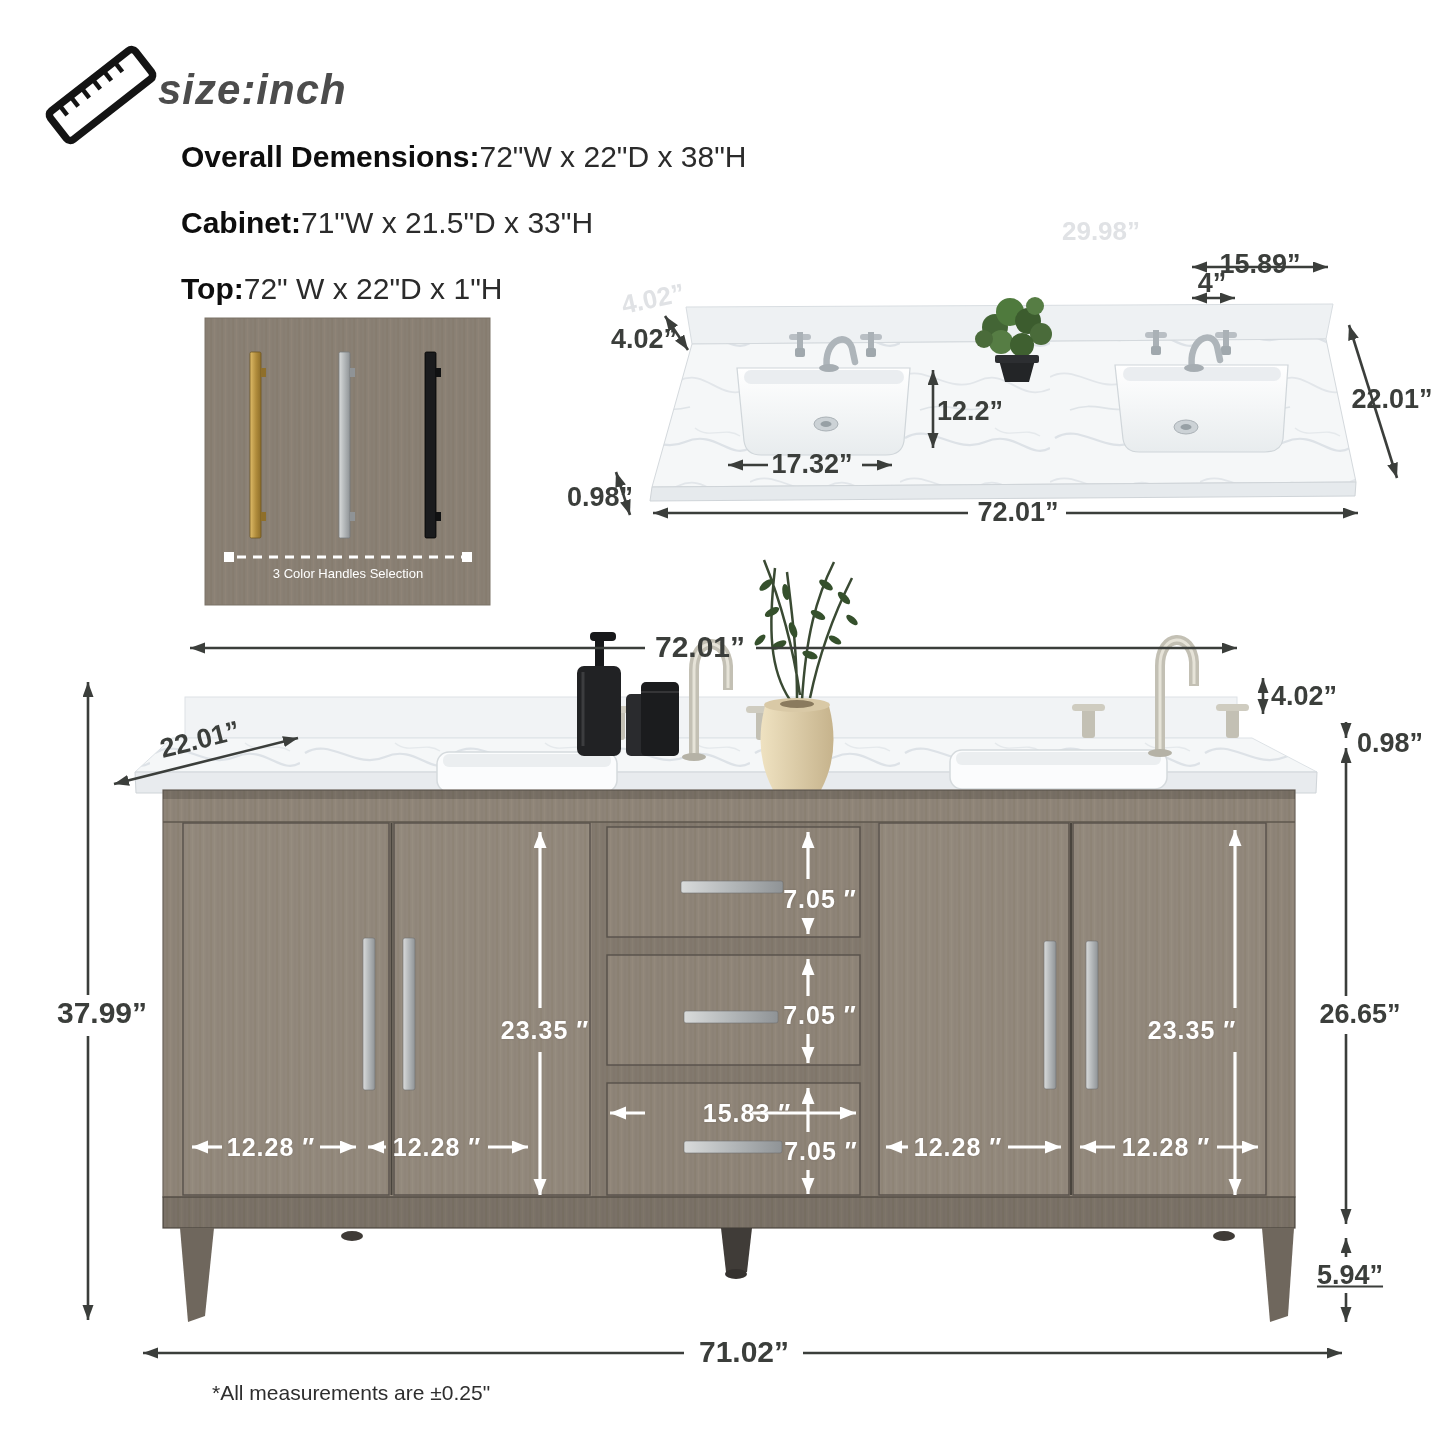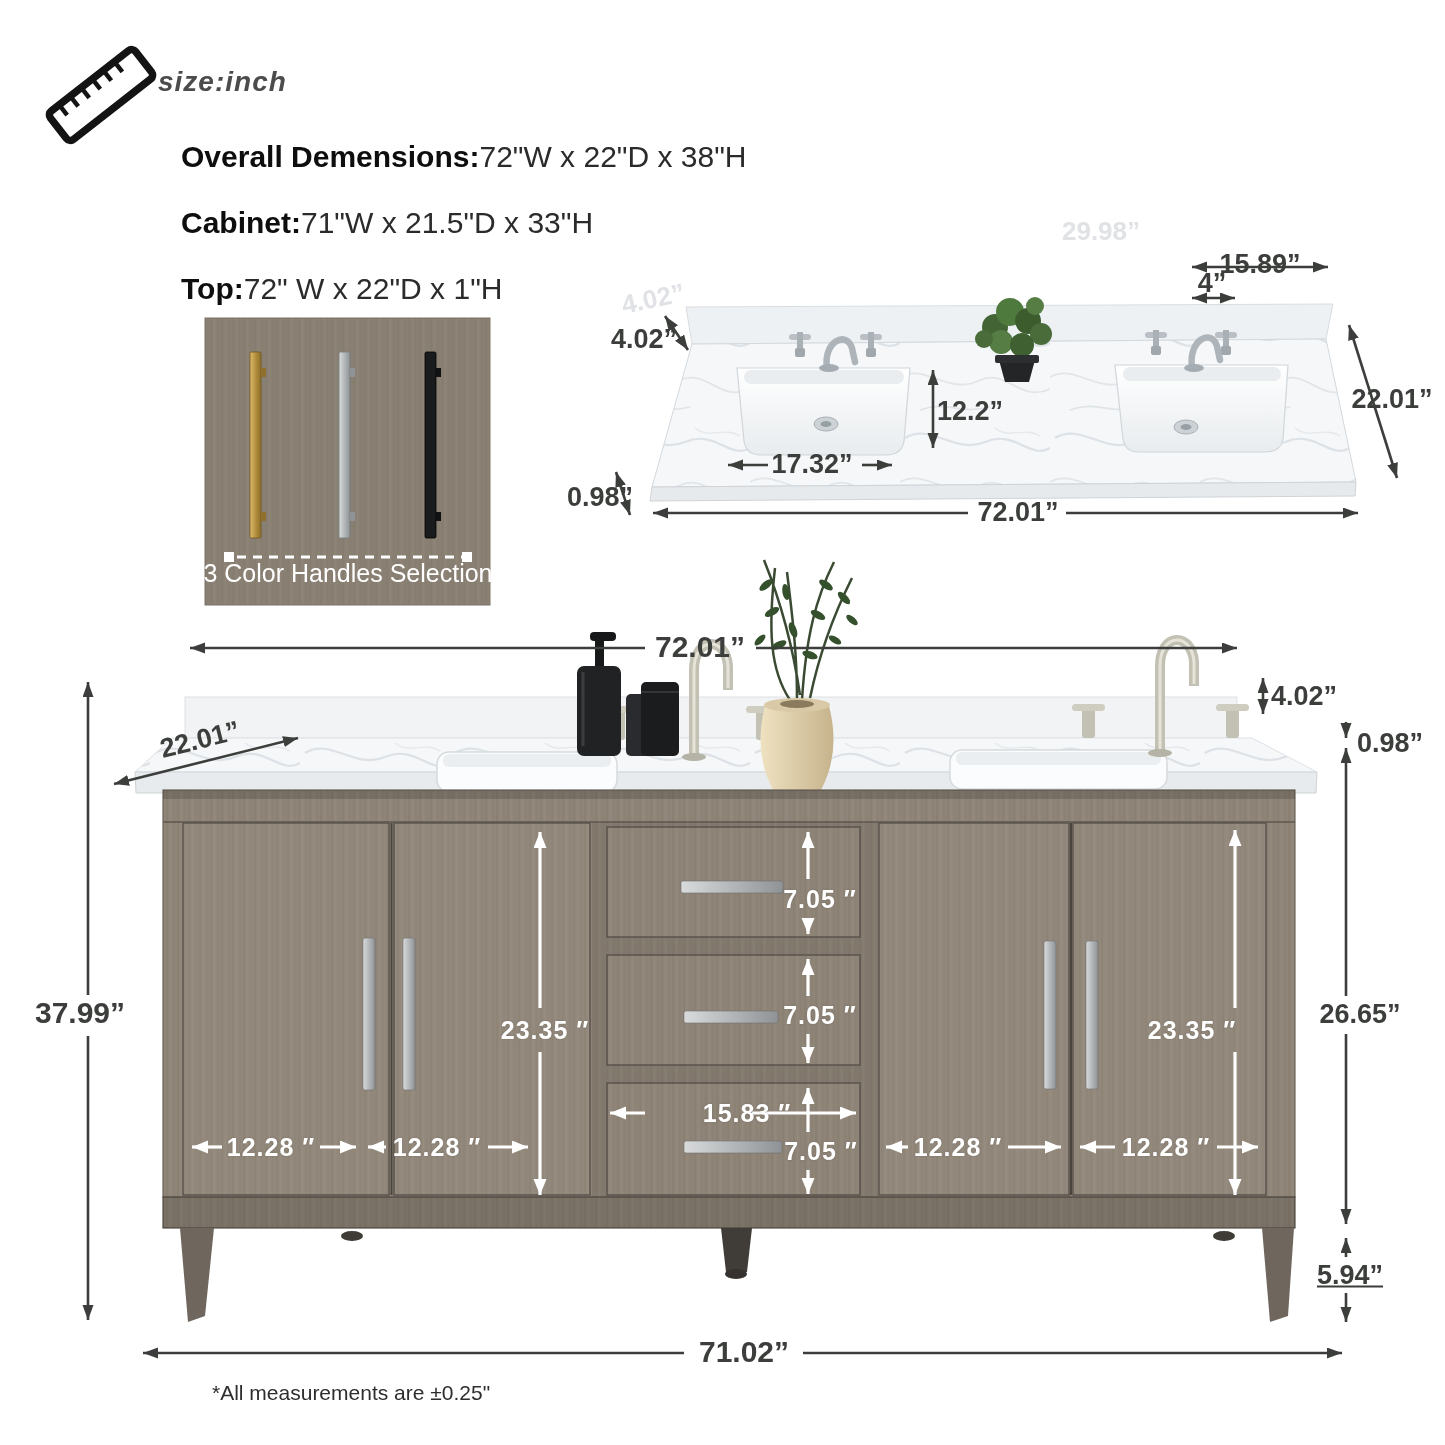--- a/index.html
+++ b/index.html
@@ -8,27 +8,27 @@
   #art{position:absolute;left:0;top:0;}
   .lbl{position:absolute;white-space:nowrap;font-family:"Liberation Sans",sans-serif;
        font-weight:bold;color:#3b3e3b;transform:translate(-50%,-50%);}
   .dd{font-size:27px;}
   .ddl{font-size:30px;}
   .dw{font-family:Liberation Sans, sans-serif;color:#fff;font-size:25px;letter-spacing:1px;
       text-shadow:0 0 2px rgba(80,70,60,.35);}
   .rot{transform:translate(-50%,-50%) rotate(-14deg);}
   .ghost{color:#e0e2e5;font-size:26px;}
   .ghost2{transform:translate(-50%,-50%) rotate(-12deg);}
-  .title{position:absolute;left:158px;top:66px;font-size:28px;font-weight:bold;
+  .title{position:absolute;left:158px;top:66px;font-size:42px;font-weight:bold;
          font-style:italic;color:#4c4c4c;letter-spacing:1px;}
   .specs{position:absolute;left:181px;top:140px;}
   .spec{font-size:30px;margin-bottom:32px;color:#2b2b2b;}
   .spec b{color:#0e0e0e;}
   .handles-caption{position:absolute;left:348px;top:573px;transform:translate(-50%,-50%);
-       color:#fff;font-size:25px;font-weight:normal;white-space:nowrap;}
+       color:#fff;font-size:13px;font-weight:normal;white-space:nowrap;}
   .footnote{position:absolute;left:212px;top:1381px;font-size:21px;color:#2e2e2e;}
 </style>
 </head>
 <body>
 
 <div id="canvas">
 
 <svg id="art" width="1445" height="1445" viewBox="0 0 1445 1445">
   <defs>
     <marker id="mD" markerUnits="userSpaceOnUse" markerWidth="16" markerHeight="12" refX="15" refY="5.5" orient="auto-start-reverse">
@@ -339,21 +339,21 @@
 <div class="lbl dd" style="left:970px;top:411px;">12.2”</div>
 <div class="lbl dd" style="left:812px;top:464px;">17.32”</div>
 <div class="lbl dd" style="left:600px;top:497px;">0.98”</div>
 <div class="lbl dd" style="left:1018px;top:512px;">72.01”</div>
 <div class="lbl dd" style="left:1392px;top:399px;">22.01”</div>
 
 <div class="lbl ddl" style="left:700px;top:647px;">72.01”</div>
 <div class="lbl dd rot" style="left:200px;top:740px;">22.01”</div>
 <div class="lbl dd" style="left:1304px;top:696px;">4.02”</div>
 <div class="lbl dd" style="left:1390px;top:743px;">0.98”</div>
-<div class="lbl ddl" style="left:80px;top:1013px;text-align:center;">37.99”</div>
+<div class="lbl ddl" style="left:102px;top:1013px;text-align:center;">37.99”</div>
 <div class="lbl dd" style="left:1360px;top:1014px;">26.65”</div>
 <div class="lbl dd" style="left:1350px;top:1275px;text-decoration:underline;">5.94”</div>
 <div class="lbl dw" style="left:545px;top:1030px;">23.35 ″</div>
 <div class="lbl dw" style="left:1192px;top:1030px;">23.35 ″</div>
 <div class="lbl dw" style="left:820px;top:899px;">7.05 ″</div>
 <div class="lbl dw" style="left:820px;top:1015px;">7.05 ″</div>
 <div class="lbl dw" style="left:821px;top:1151px;">7.05 ″</div>
 <div class="lbl dw" style="left:699px;top:1113px;margin-left:48px;">15.83 ″</div>
 <div class="lbl dw" style="left:271px;top:1147px;">12.28 ″</div>
 <div class="lbl dw" style="left:437px;top:1147px;">12.28 ″</div>

